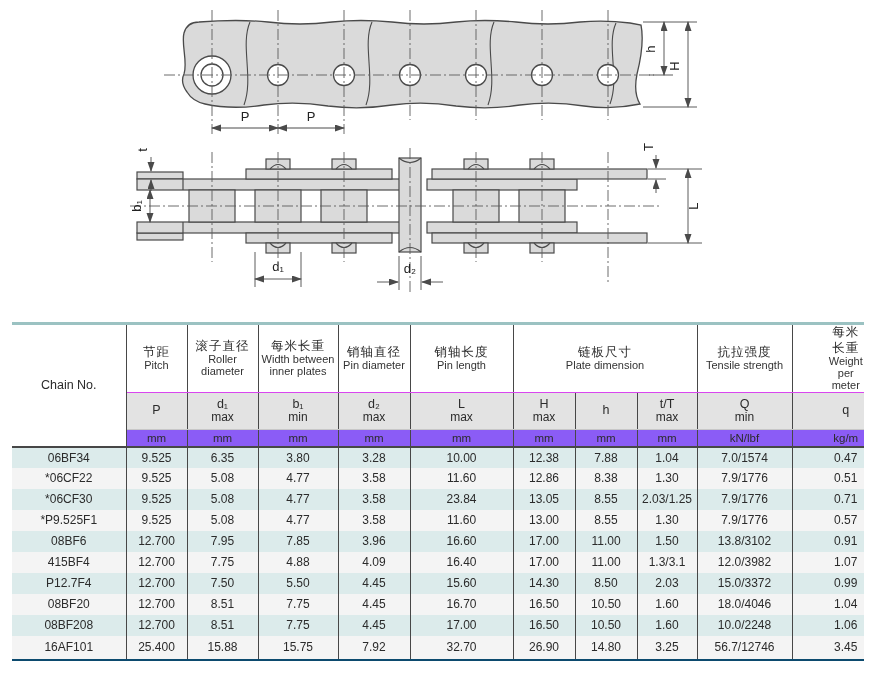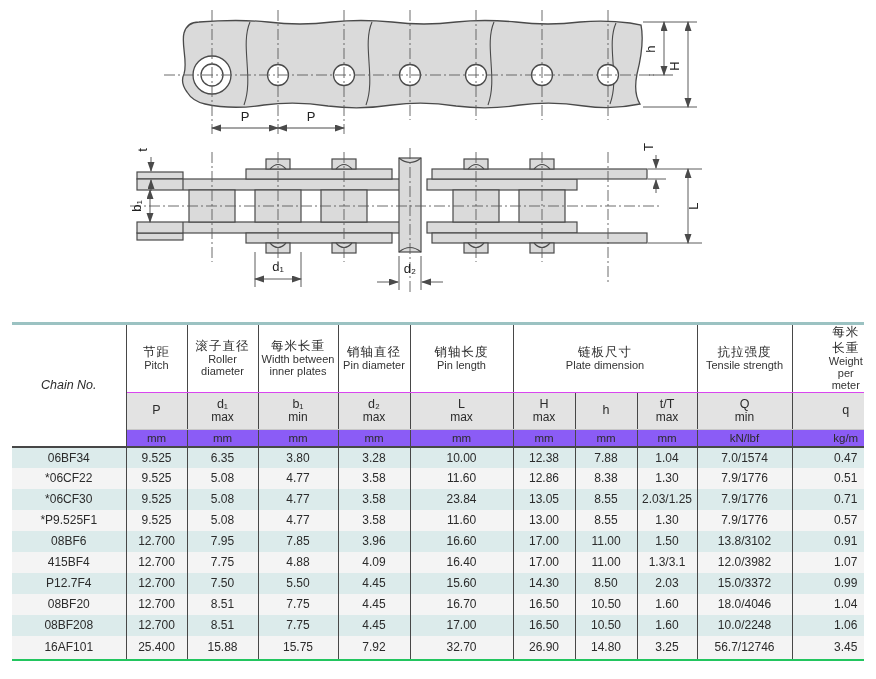--- a/index.html
+++ b/index.html
@@ -13,37 +13,37 @@
              border-top:3px solid #9bc2c2;}
   table.spec th,table.spec td{
       padding:0 1px;text-align:center;vertical-align:middle;
       border-left:1px solid #474747;border-right:1px solid #474747;
       font-weight:normal;overflow:hidden;}
   table.spec th:first-child,table.spec td:first-child{border-left:none;}
   table.spec th:last-child,table.spec td:last-child{border-right:none;padding-left:36px;}
 
   tr.grouprow{height:69px;}
   tr.grouprow th{background:#fff;border-bottom:1px solid #d946ef;}
-  th.chain{font-size:12.5px;border-bottom:2px solid #474747 !important;font-style:italic;}
+  th.chain{font-size:12.5px;border-bottom:2px solid #474747 !important;}
   .cn{font-size:12.5px;line-height:1.25;letter-spacing:1px;}
   .en{font-size:11px;line-height:1.08;color:#333;}
 
   tr.symrow{height:37px;}
   tr.symrow th{background:#e3e3e3;border-bottom:1px solid #c7c7c7;}
   .sym{font-size:12.5px;line-height:1.05;}
   .qual{font-size:12px;line-height:1.05;}
   .qual:empty{display:none;}
 
   tr.unitrow{height:17px;}
   tr.unitrow th{font-size:11.5px;border-bottom:2px solid #474747;background:#8b5cf6;}
 
   tbody tr{height:21px;font-size:12px;}
   tbody tr:nth-child(odd){background:#dcebeb;}
   tbody tr:nth-child(even){background:#f4f4f4;}
-  tbody tr:last-child td{border-bottom:2px solid #22c55e;height:23px;margin-top:16px;}
+  tbody tr:last-child td{border-bottom:2px solid #0c4a6e;height:23px;margin-top:16px;}
 </style>
 </head>
 <body>
 
 <div class="page">
 
   <div class="diagram-wrap">
   <svg width="876" height="322" viewBox="0 0 876 322">
     <defs>
       <marker id="arr" markerWidth="10" markerHeight="8" refX="9" refY="3.5" orient="auto-start-reverse" markerUnits="userSpaceOnUse">

